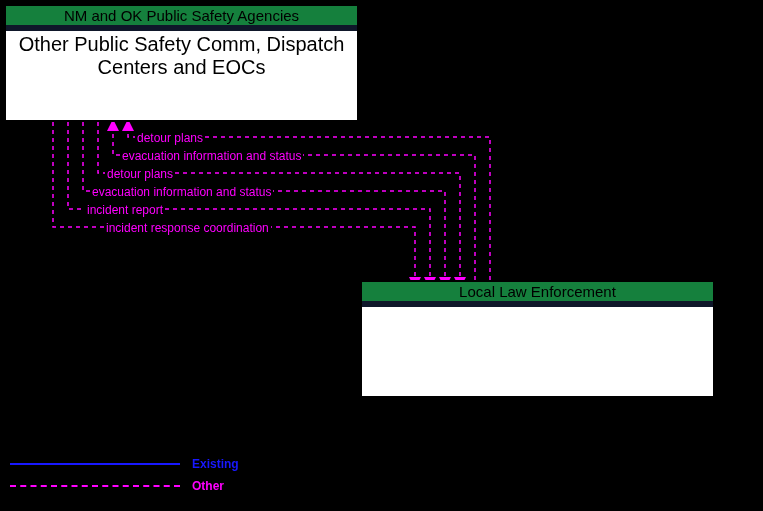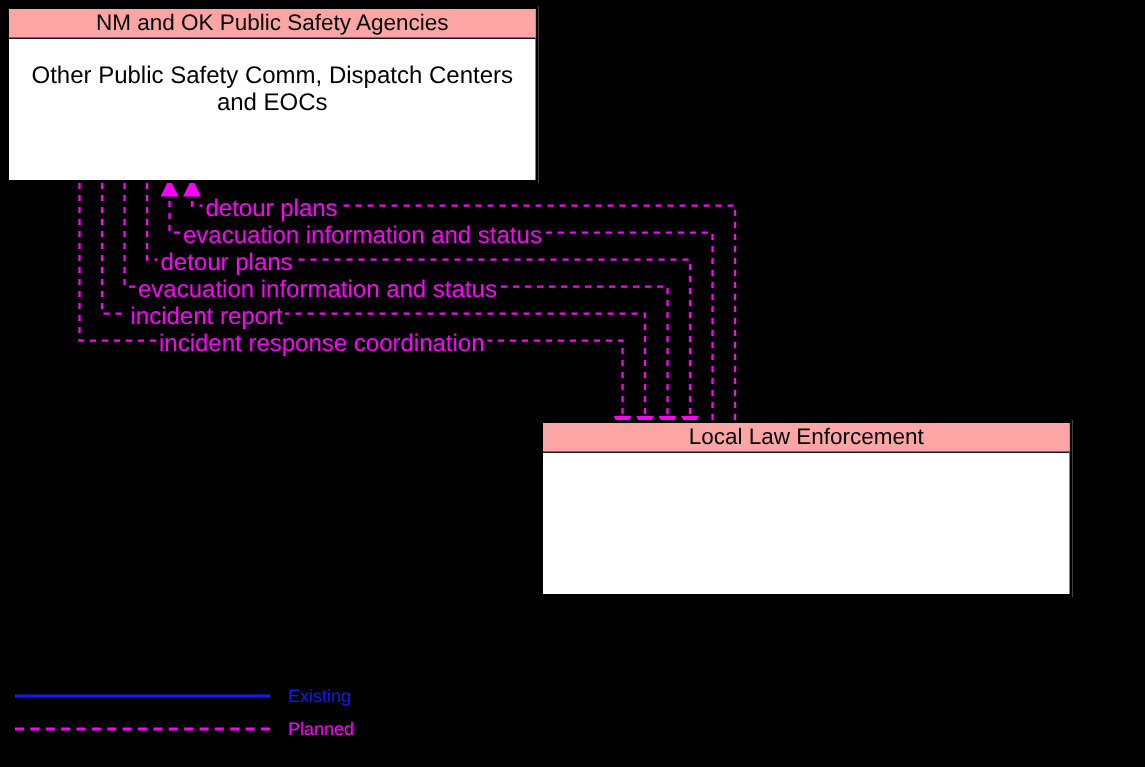--- a/index.html
+++ b/index.html
@@ -11,54 +11,54 @@
     font-family: "Helvetica Neue", Helvetica, Arial, sans-serif;
     overflow: hidden;
   }
   .box {
     position: absolute;
     background: #fff;
     border: 2px solid #000;
     box-sizing: border-box;
   }
   .box-header {
-    background: #fca5a5;
+    background: #15803d;
     text-align: center;
     font-size: 15px;
     padding: 1px 4px;
     color: #000;
-    border-bottom: 1px solid #0f172a;
+    border-bottom: 6px solid #0f172a;
     font-weight: 400;
   }
   .box-body {
     text-align: center;
-    font-size: 16px;
+    font-size: 20px;
     color: #000;
     padding: 2px 6px;
     line-height: 1.15;
-    margin-top: 14px;
   }
   .flow-label {
     position: absolute;
     color: #ff00ff;
-    font-size: 16px;
+    font-size: 12px;
     background: #000;
     padding: 0 2px;
     white-space: nowrap;
   }
   .legend {
     position: absolute;
     left: 10px;
     bottom: 14px;
     font-size: 12px;
   }
   .legend-row {
     display: flex;
     align-items: center;
     height: 22px;
+    font-weight: bold;
   }
   .legend-line {
     width: 170px;
     height: 0;
     margin-right: 12px;
   }
   .legend-lbl {
   }
   .legend-existing .legend-line { border-top: 2px solid #1818ff; }
   .legend-existing .legend-lbl { color: #1818ff; }
@@ -113,15 +113,15 @@
 <div class="flow-label" style="left:85px; top:203px;">incident report</div>
 <div class="flow-label" style="left:60px; top:221px;margin-left:44px;">incident response coordination</div>
 
 <div class="legend">
   <div class="legend-row legend-existing">
     <div class="legend-line"></div>
     <div class="legend-lbl">Existing</div>
   </div>
   <div class="legend-row legend-future">
     <div class="legend-line"></div>
-    <div class="legend-lbl">Planned</div>
+    <div class="legend-lbl">Other</div>
   </div>
 </div>
 
 </body></html>

